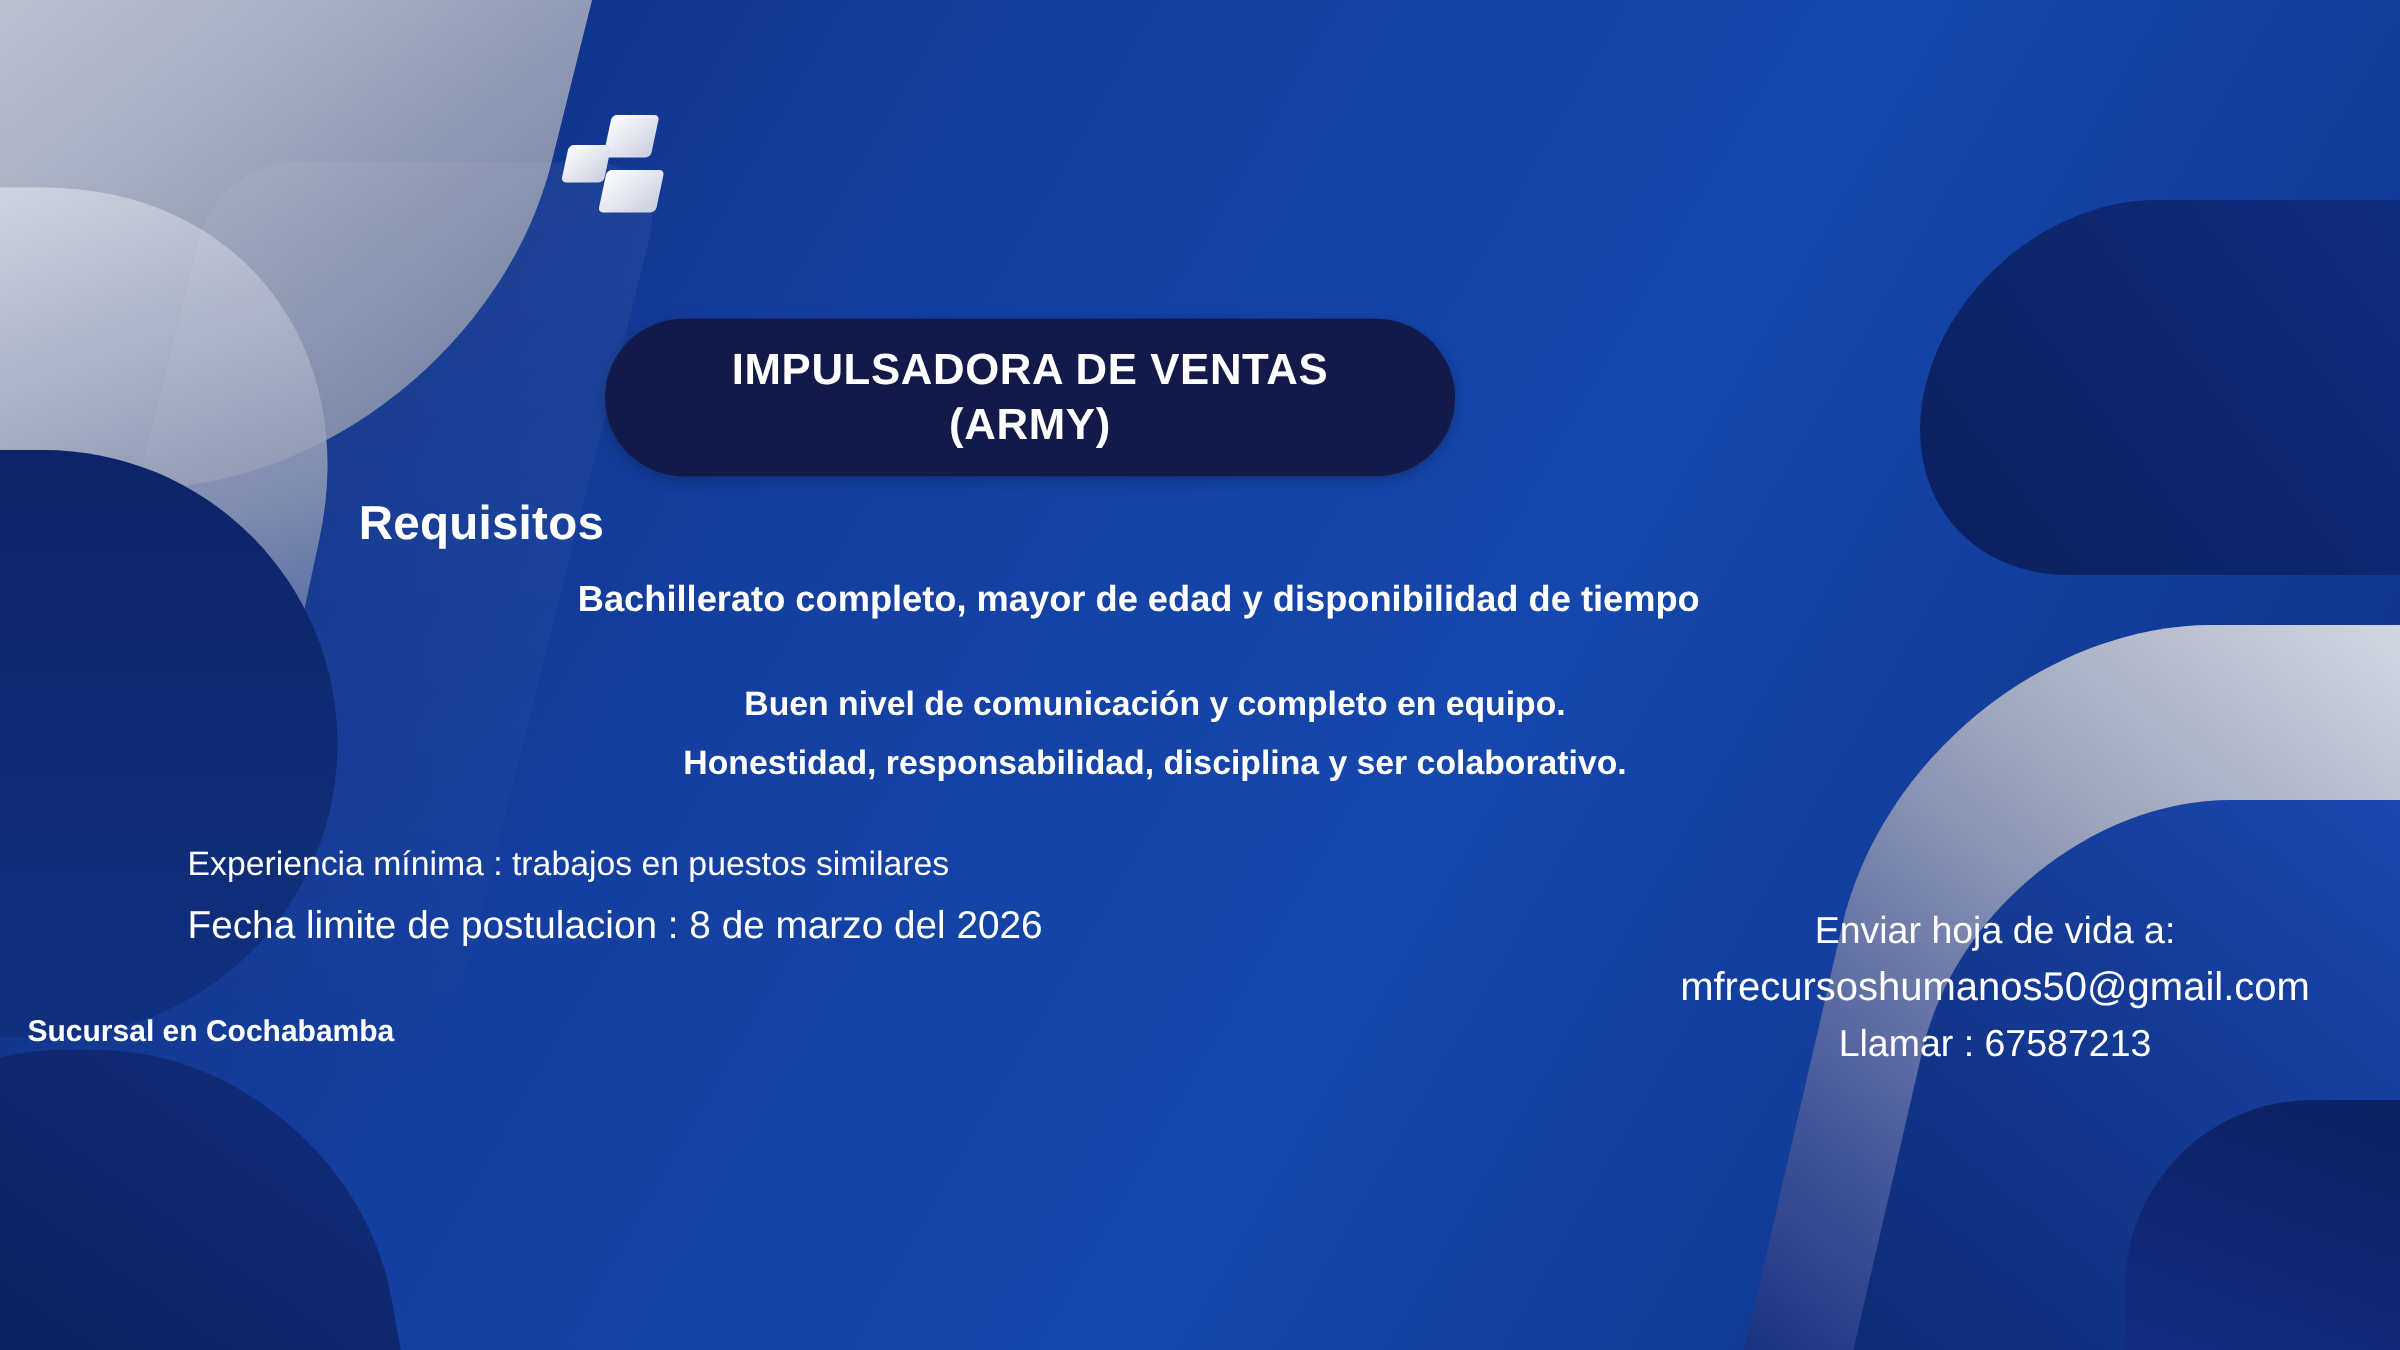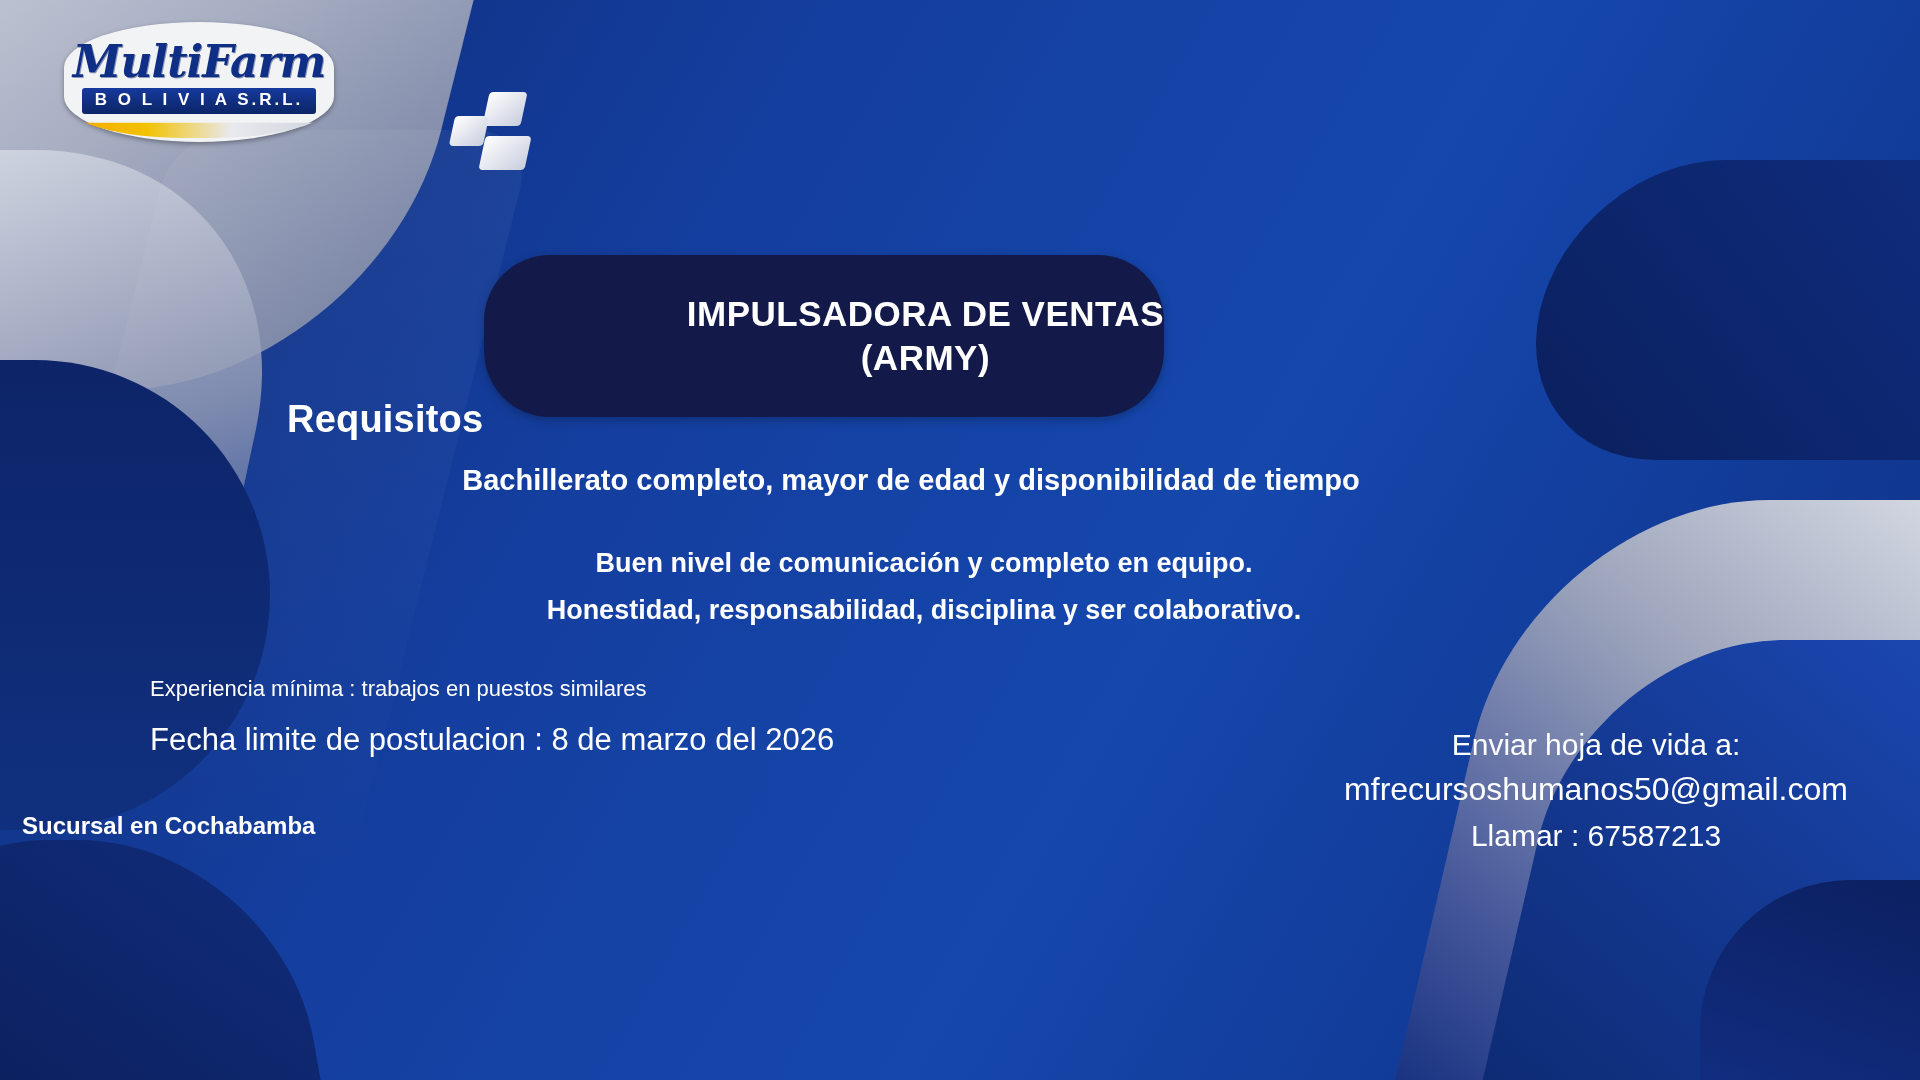--- a/index.html
+++ b/index.html
@@ -166,24 +166,24 @@
     font-weight:bold;
     font-size:92px;
     line-height:1.02;
     letter-spacing:-1px;
   }
   .headline .l2 { display:block; }
 
   
   .pill {
     position:absolute; left:484px; top:255px;
-    width:680px; height:162px;
+    width:680px; height:126px;
     background:#131a4a;
     border-radius:66px;
-    display:flex; align-items:center; justify-content:flex-end;
+    display:flex; align-items:center; justify-content:center;
     box-shadow:0 3px 10px rgba(0,0,0,.25);
   }
   .pill-text {
     color:#ffffff;
     font-weight:bold;
     font-size:35px;
     line-height:1.25;
     text-align:center;
     letter-spacing:.5px;
   }
@@ -207,21 +207,21 @@
     padding-right:72px;
   }
   .req-line3 {
     position:absolute; left:0; right:0; top:595px;
     text-align:center;
     color:#ffffff; font-size:27px; font-weight:bold;
     padding-right:72px;
   }
   .exp-line {
     position:absolute; left:150px; top:676px;
-    color:#ffffff; font-size:22px; font-weight:500;
+    color:#ffffff; font-size:27px; font-weight:500;
   }
   .date-line {
     position:absolute; left:150px; top:722px;
     color:#ffffff; font-size:31px; font-weight:400;
   }
   .branch {
     position:absolute; left:22px; top:812px;
     color:#ffffff; font-size:24px; font-weight:bold;
   }
 
@@ -244,27 +244,20 @@
   <div class="deco deco-tl"></div>
   <div class="deco deco-tl2"></div>
   <div class="deco deco-band"></div>
   <div class="deco deco-leftmid"></div>
   <div class="deco deco-bl"></div>
   <div class="deco deco-tr"></div>
   <div class="deco deco-br-grey"></div>
   <div class="deco deco-br-dark"></div>
   <div class="deco deco-br-dark2"></div>
 
-  <div class="logo-wrap">
-    <div class="logo-plate"></div>
-    <div class="logo-arc"></div>
-    <div class="logo-text1">MultiFarm</div>
-    <div class="logo-bar"></div>
-    <div class="logo-text2">B O L I V I A   S.R.L.</div>
-  </div>
 
   <div class="squares">
     <i class="sq1"></i>
     <i class="sq2"></i>
     <i class="sq3"></i>
   </div>
 
 
   <div class="pill">
     <div class="pill-text">

